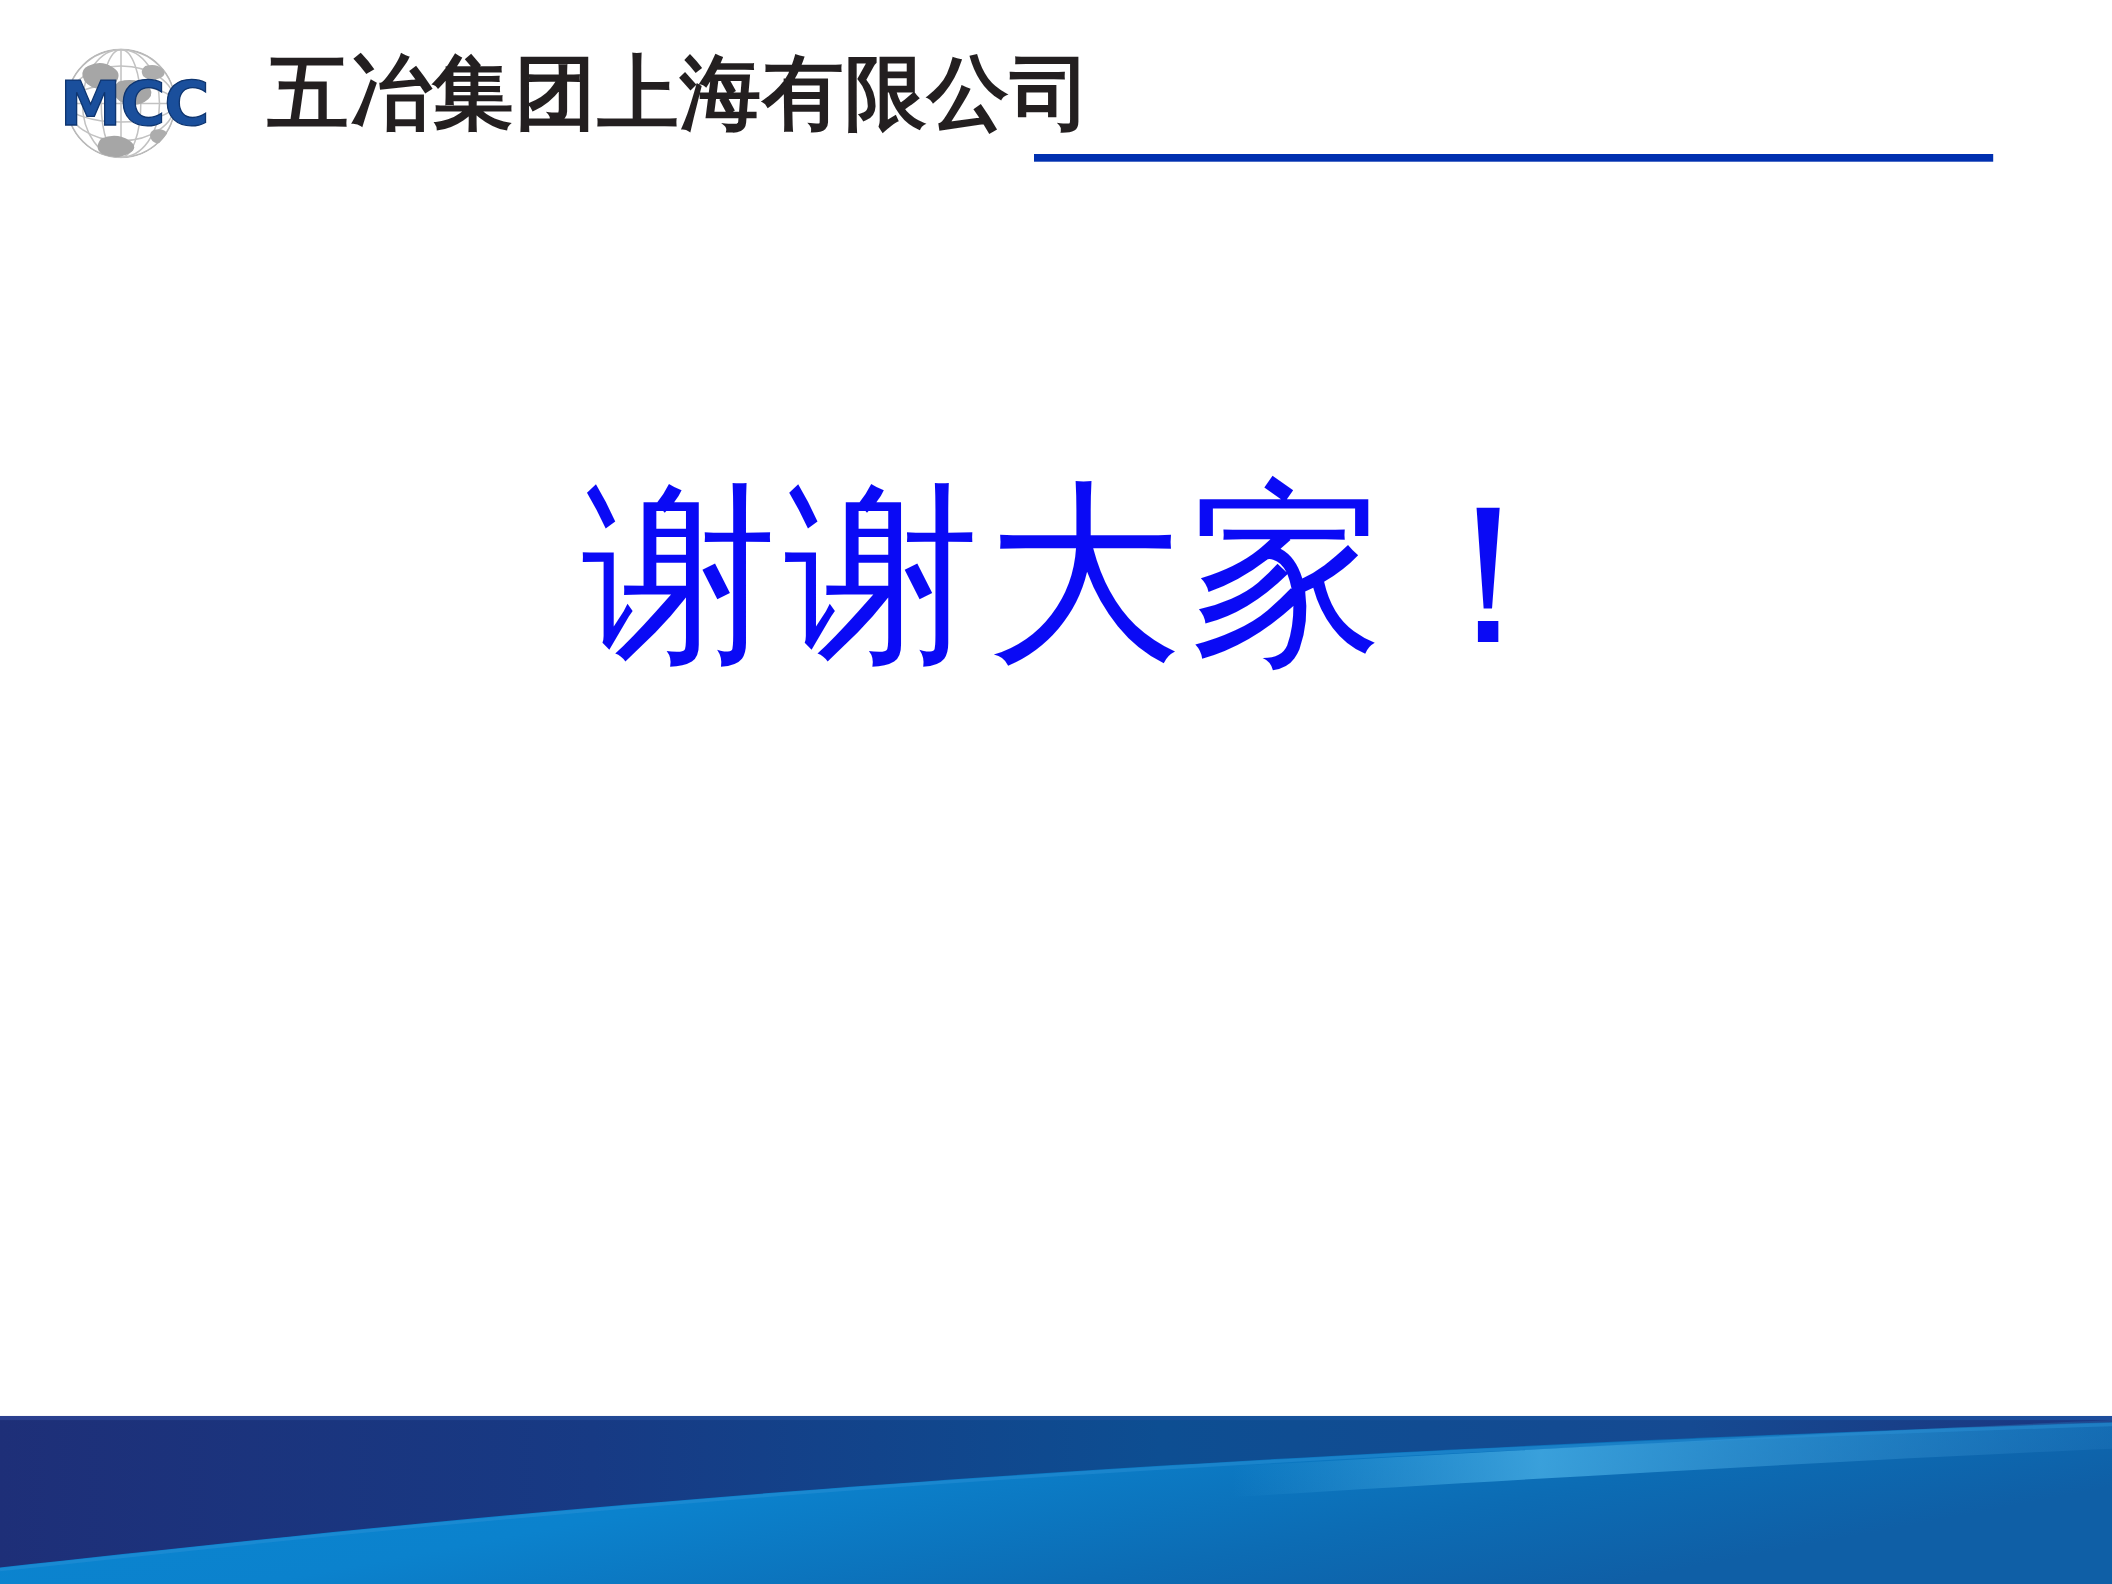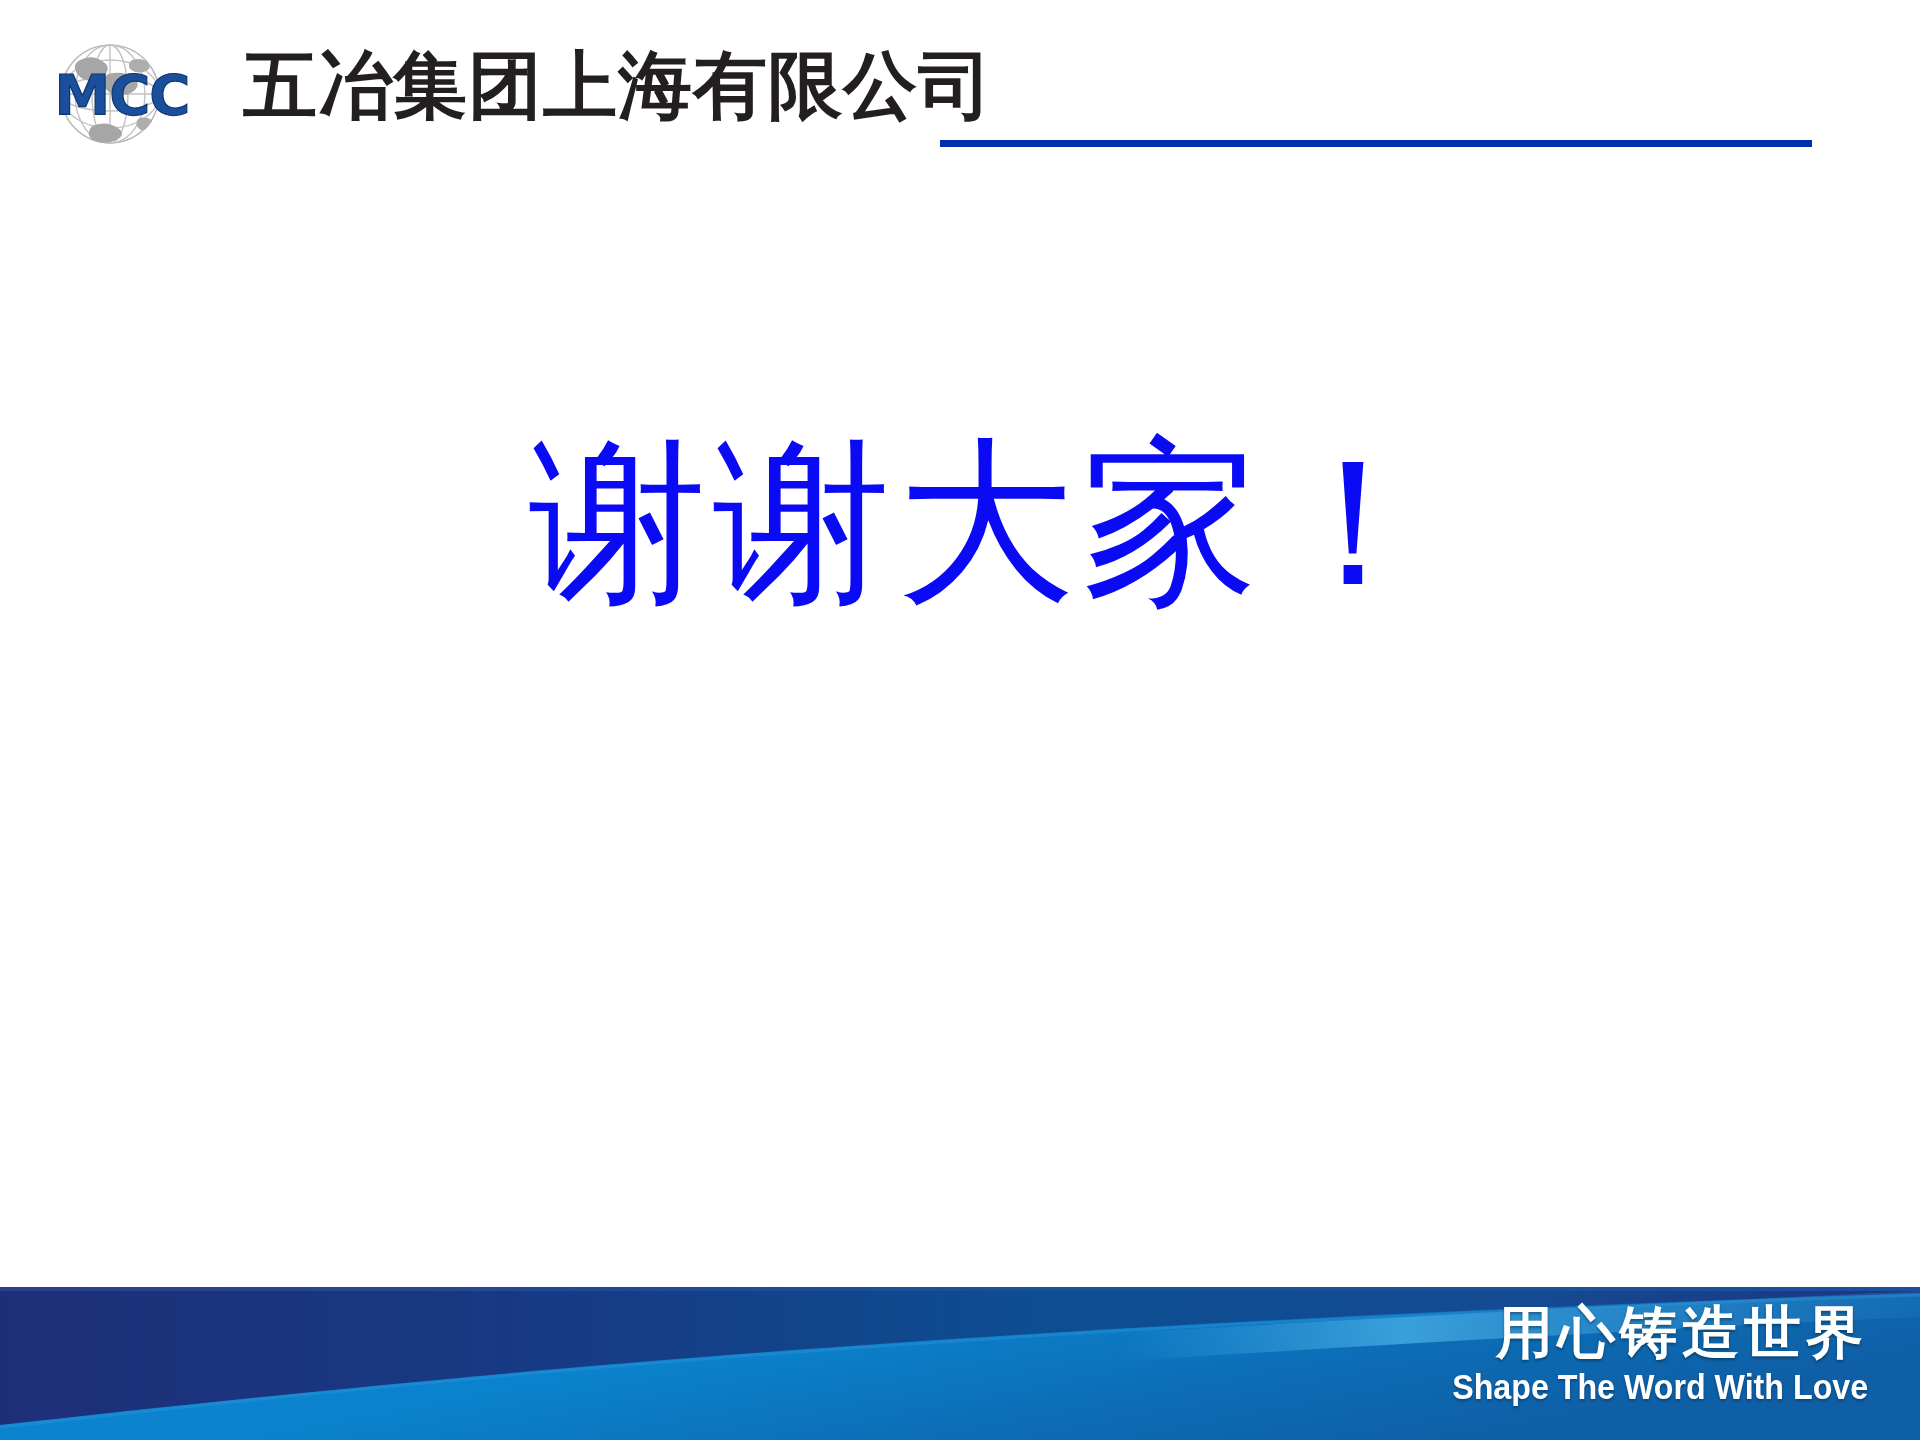--- a/index.html
+++ b/index.html
@@ -228,19 +228,15 @@
       <rect x="0" y="0" width="1920" height="153" fill="url(#darkgrad)"></rect>
       <rect x="0" y="0" width="1920" height="4" fill="url(#topline)"></rect>
 
       <path d="M0 138 C 420 92, 900 40, 1920 6 L1920 153 L0 153 Z" fill="url(#lightgrad)"></path>
 
       <path d="M1120 46 C 1400 30, 1700 14, 1920 4 L1920 30 C 1690 40, 1380 58, 1120 74 Z" fill="url(#streakgrad)"></path>
 
       <path d="M0 140 C 420 94, 900 42, 1920 8" fill="none" stroke="#2c93d8" stroke-opacity="0.45" stroke-width="3"></path>
     </svg>
 
-    <div class="footer-slogan">
-      <div class="slogan-cn">用心铸造世界</div>
-      <div class="slogan-en">Shape The Word With Love</div>
-    </div>
   </div>
 
 </div>
 
 </body></html>

